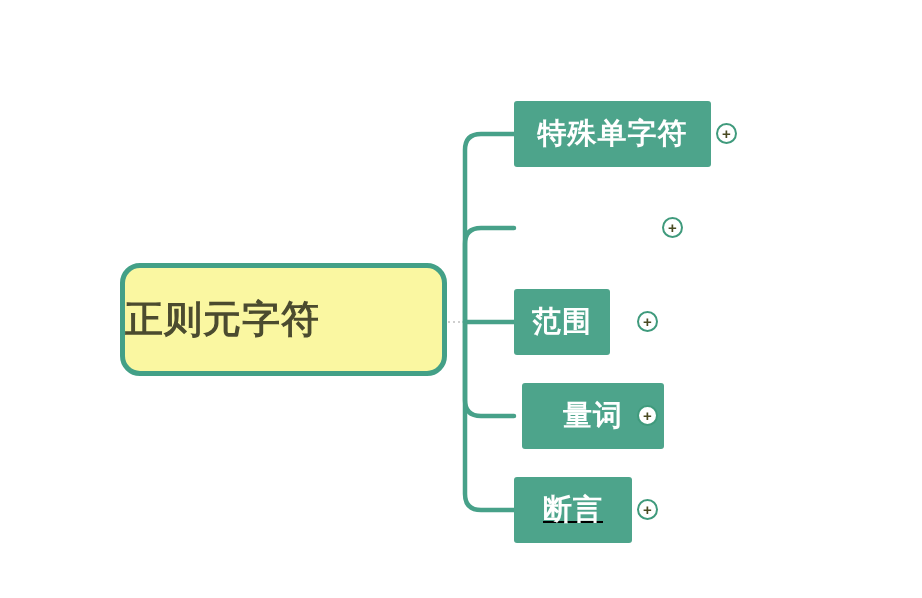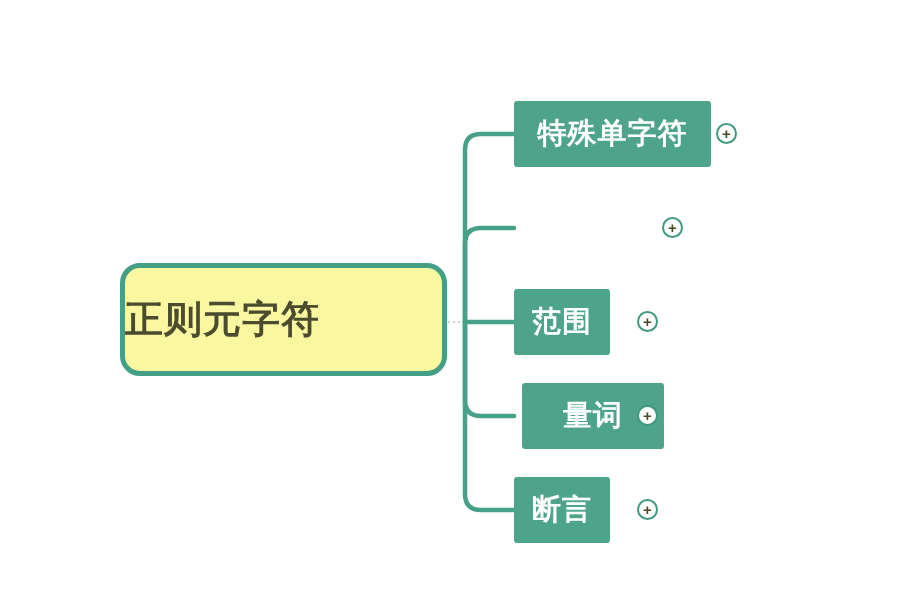--- a/index.html
+++ b/index.html
@@ -77,21 +77,21 @@
     font-weight: bold;
     line-height: 1;
     cursor: pointer;
     user-select: none;
   }
   
   .topic-1 { left: 514px; top: 101px; width: 197px; }
   .topic-2 { left: 514px; top: 195px; width: 143px; }
   .topic-3 { left: 514px; top: 289px; width: 96px; }
   .topic-4 { left: 514px; top: 383px; width: 142px; margin-left: 8px; }
-  .topic-5 { left: 514px; top: 477px; width: 96px; }
+  .topic-5 { left: 514px; top: 477px; width: 118px; text-decoration: underline; }
   .btn-1 { left: 716px; top: 123px; }
   .btn-2 { left: 662px; top: 217px; }
   .btn-3 { left: 637px; top: 311px; }
   .btn-4 { left: 637px; top: 405px; }
   .btn-5 { left: 637px; top: 499px; }
 </style>
 </head>
 <body>
 
 <div class="canvas">

